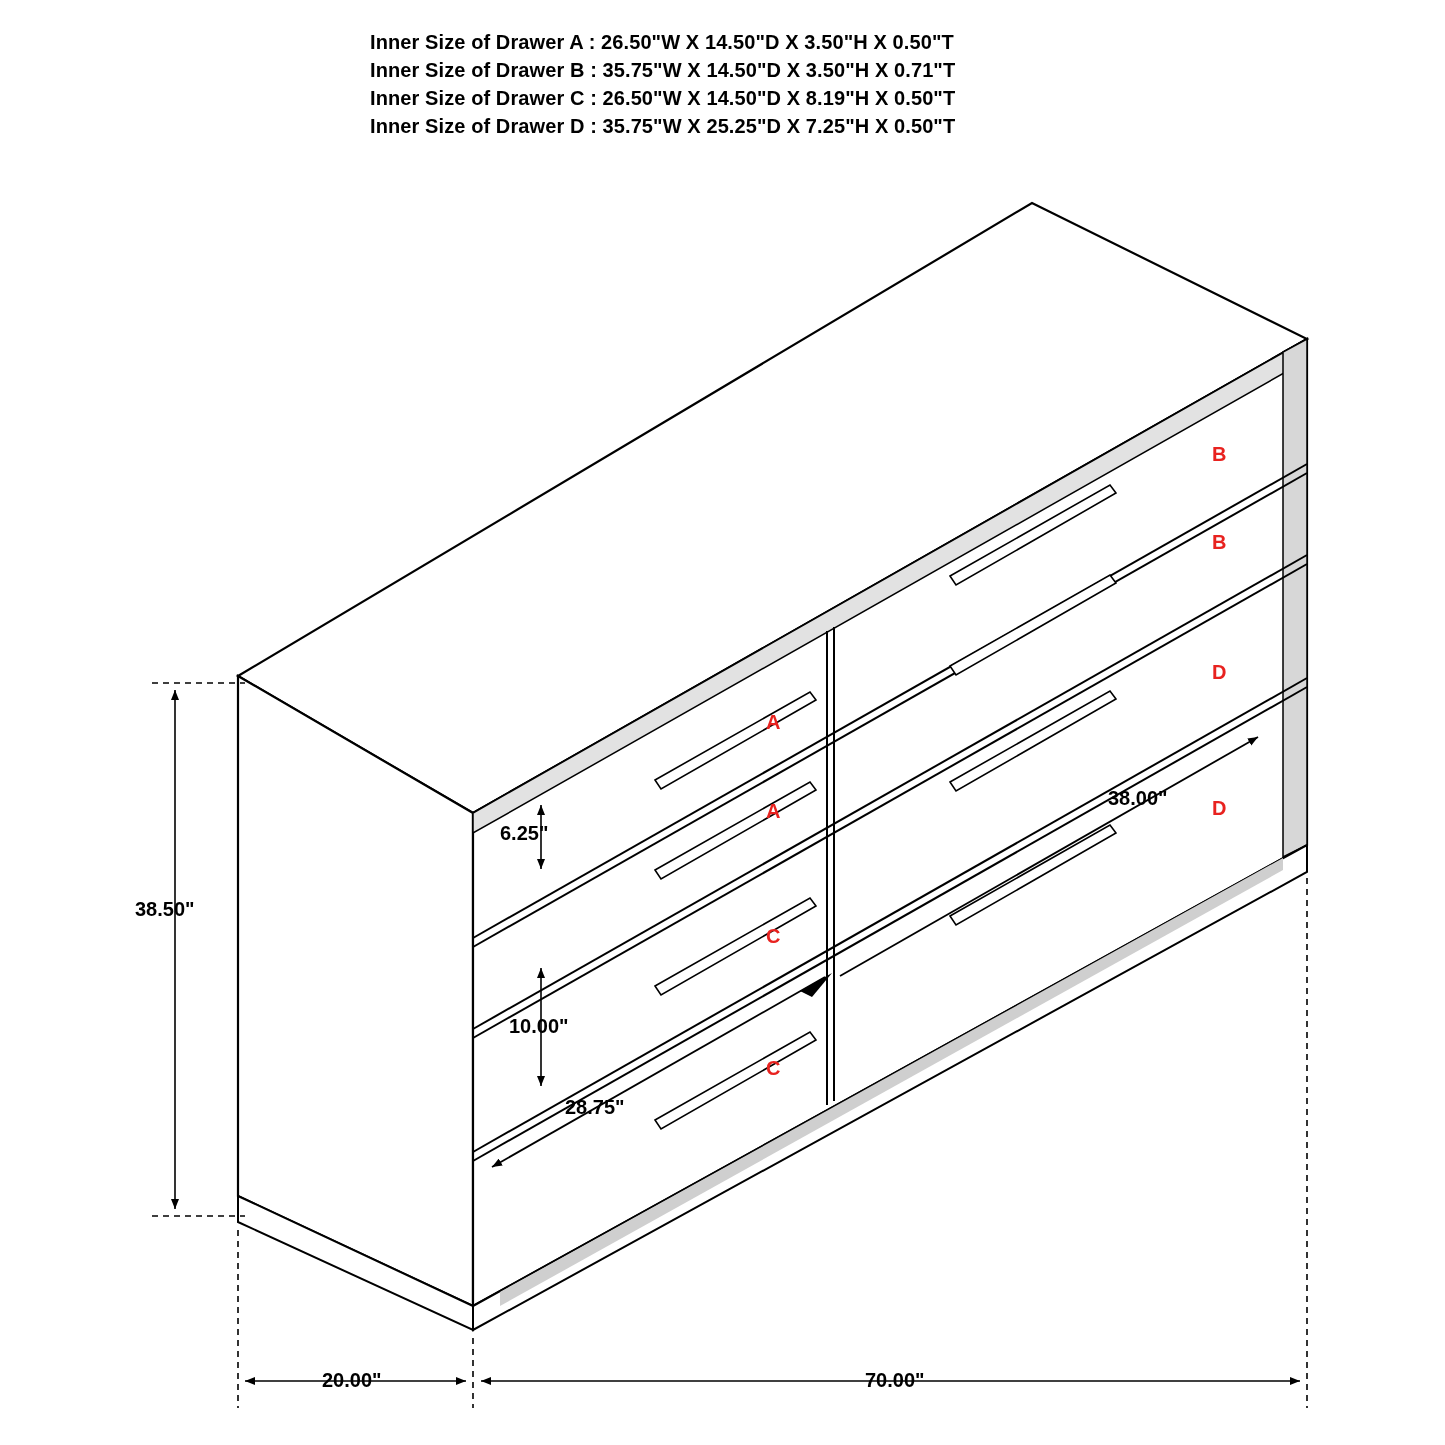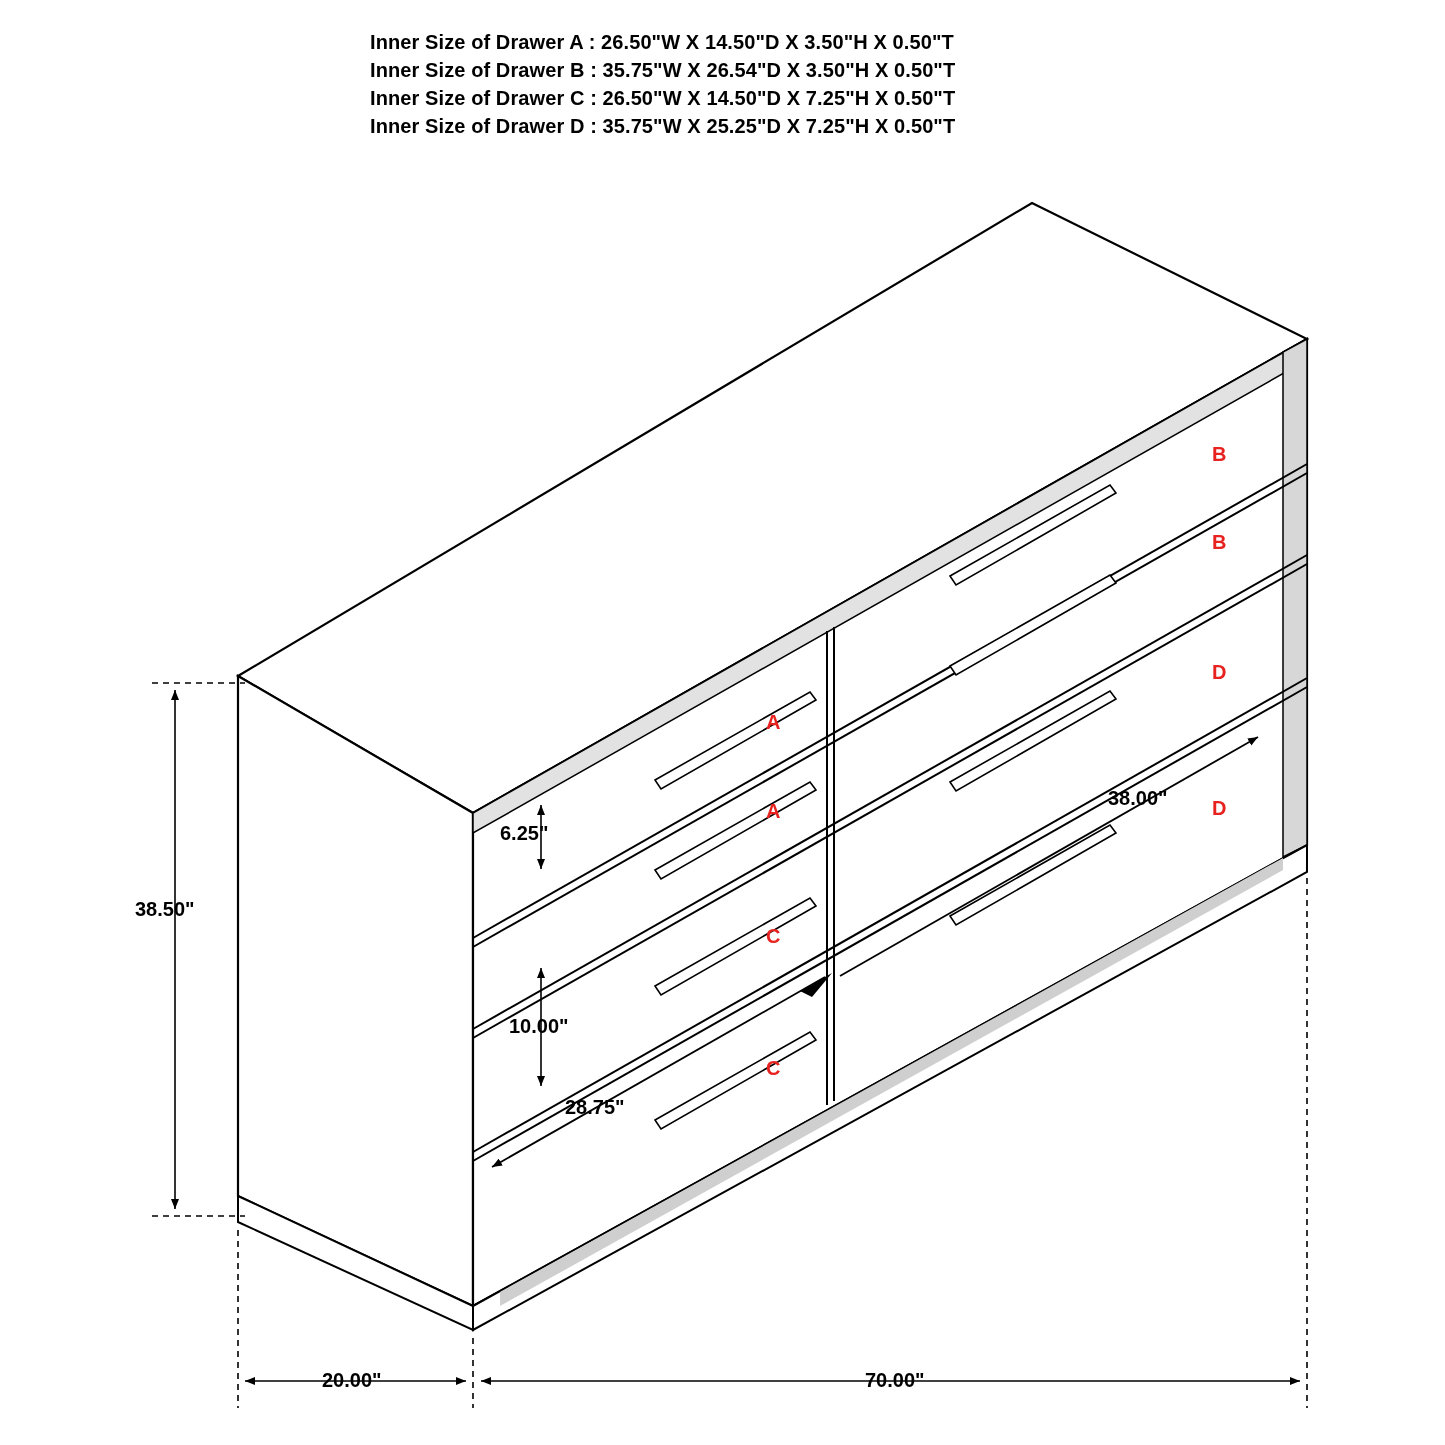--- a/index.html
+++ b/index.html
@@ -51,22 +51,22 @@
     font-weight: bold;
   }
 </style>
 </head>
 <body>
 
 <div id="stage">
 
   <div class="spec-list">
     <div class="spec-line">Inner Size of Drawer A : 26.50"W X 14.50"D X 3.50"H X 0.50"T</div>
-    <div class="spec-line">Inner Size of Drawer B : 35.75"W X 26.54"D X 3.50"H X 0.50"T</div>
-    <div class="spec-line">Inner Size of Drawer C : 26.50"W X 14.50"D X 7.25"H X 0.50"T</div>
+    <div class="spec-line">Inner Size of Drawer B : 35.75"W X 14.50"D X 3.50"H X 0.71"T</div>
+    <div class="spec-line">Inner Size of Drawer C : 26.50"W X 14.50"D X 8.19"H X 0.50"T</div>
     <div class="spec-line">Inner Size of Drawer D : 35.75"W X 25.25"D X 7.25"H X 0.50"T</div>
   </div>
 
   <svg id="diagram-svg" viewBox="0 0 1445 1445">
     <defs>
       <marker id="arrhead" markerWidth="12" markerHeight="12" refX="10" refY="4" orient="auto" markerUnits="userSpaceOnUse">
         <path d="M0,0 L10,4 L0,8 z" fill="#000"></path>
       </marker>
       <marker id="arrtail" markerWidth="12" markerHeight="12" refX="2" refY="4" orient="auto" markerUnits="userSpaceOnUse">
         <path d="M12,0 L2,4 L12,8 z" fill="#000"></path>

